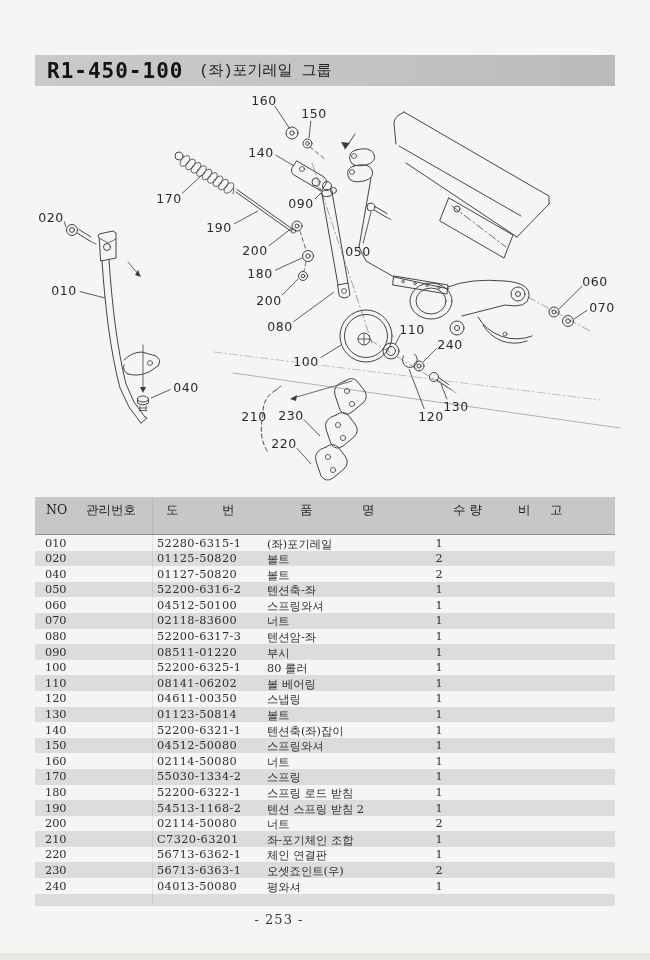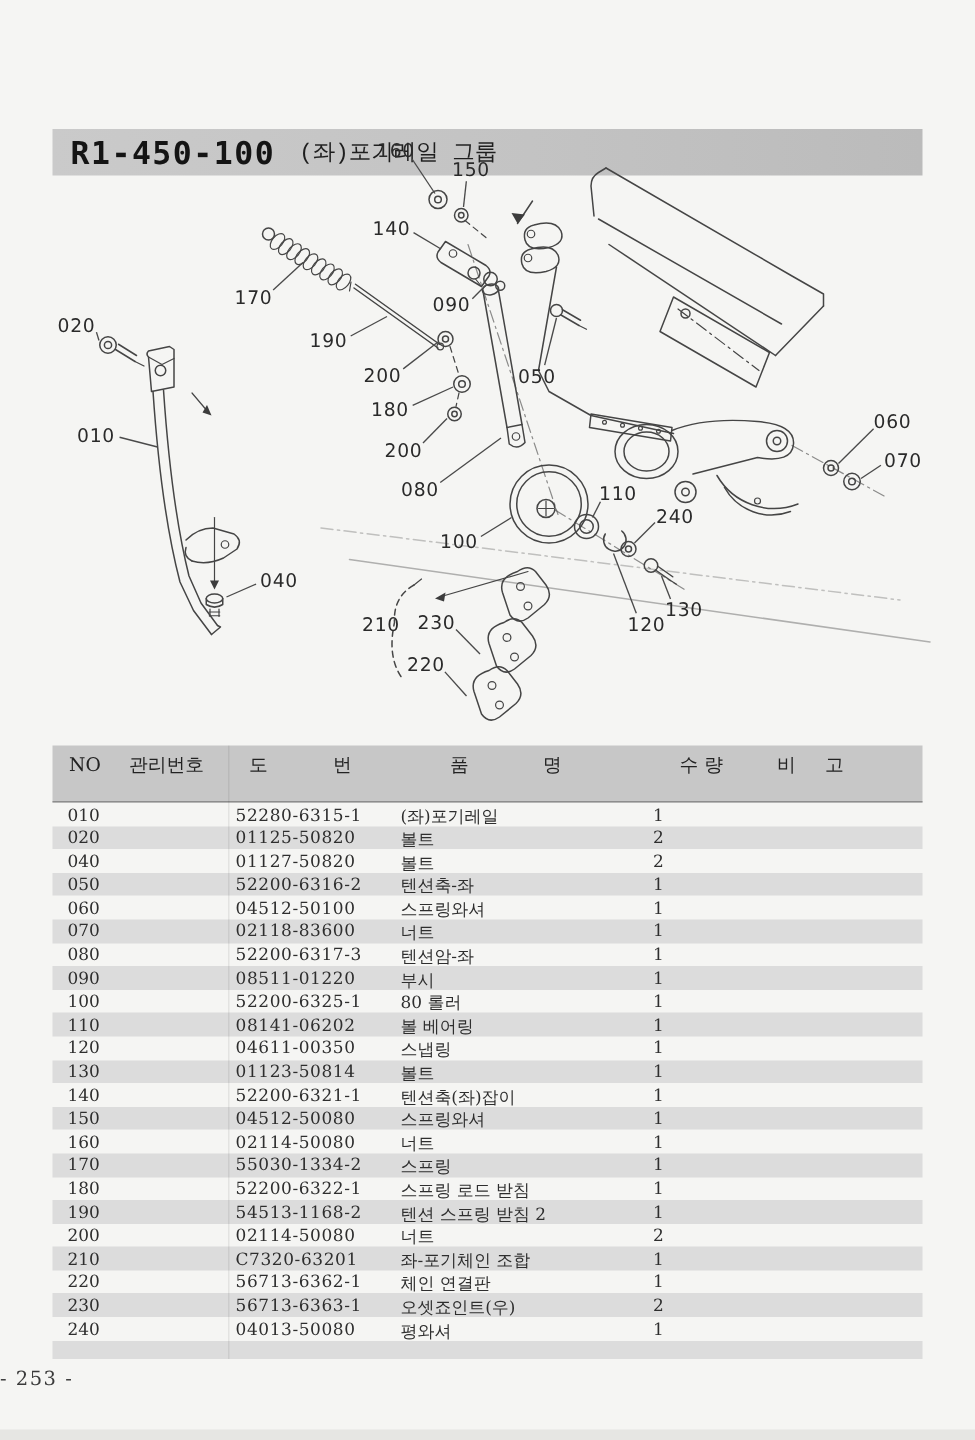--- a/index.html
+++ b/index.html
@@ -5,21 +5,21 @@
   html,body{margin:0;padding:0}
   body{
     width:650px;height:960px;position:relative;overflow:hidden;
     background:#f5f5f3;
     font-family:"DejaVu Serif","Liberation Serif",serif;
   }
   
   .titlebar{
     position:absolute;left:35px;top:55px;width:580px;height:31px;
     background:linear-gradient(90deg,#cacaca 0%,#c3c3c3 55%,#bbbbbb 100%);
-    display:flex;align-items:center;box-sizing:border-box;padding-left:12px;gap:16px;margin-top:31px;
+    display:flex;align-items:center;box-sizing:border-box;padding-left:12px;gap:16px;
   }
   .title-code{
     font-family:"DejaVu Sans Mono","Liberation Mono",monospace;
     font-weight:bold;font-size:21px;letter-spacing:1px;color:#141414;white-space:nowrap;
   }
   .title-name{
     font-family:Liberation Mono, monospace;
     font-size:15px;color:#1e1e1e;white-space:nowrap;
   }
   
@@ -42,21 +42,21 @@
   .c-no{left:10px}
   .c-mgmt{left:55px}
   .c-code{left:122px;letter-spacing:.4px}
   .c-name{left:232px}
   .c-qty{left:394px;width:20px;text-align:center}
   .c-note{left:485px}
   .t-tail{height:12px;background:#dcdcdc}
   .colsep{position:absolute;left:117px;top:0;bottom:0;width:1px;background:rgba(0,0,0,.07)}
   
   .page-num{
-    position:absolute;left:0;top:912px;width:558px;
+    position:absolute;left:0;top:912px;width:558px;text-align:center;
     font-size:13px;color:#3a3a3a;letter-spacing:1px;
   }
   .scan-edge{position:absolute;left:0;bottom:0;width:650px;height:7px;background:#e6e6e3}
 </style>
 </head>
 <body>
 
 <div class="titlebar">
   <span class="title-code">R1-450-100</span>
   <span class="title-name">(좌)포기레일 그룹</span>

